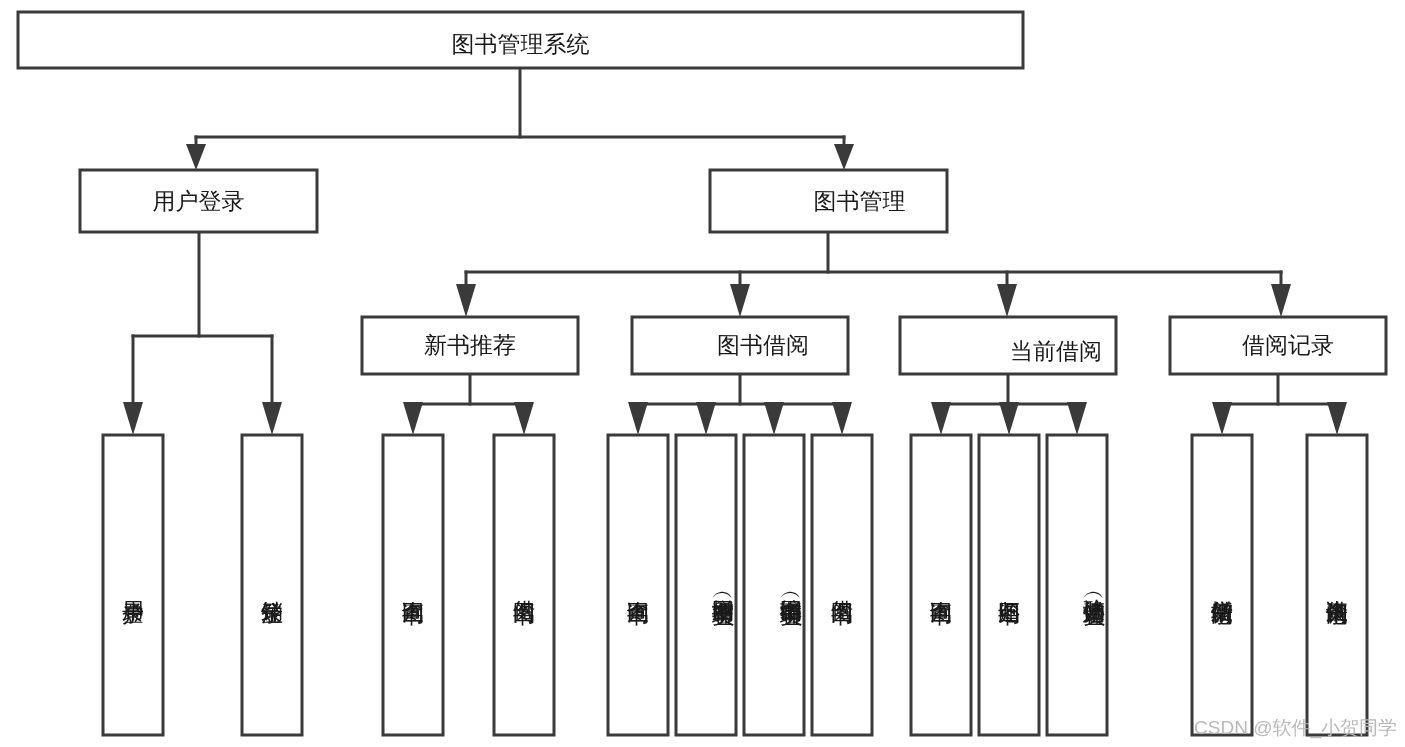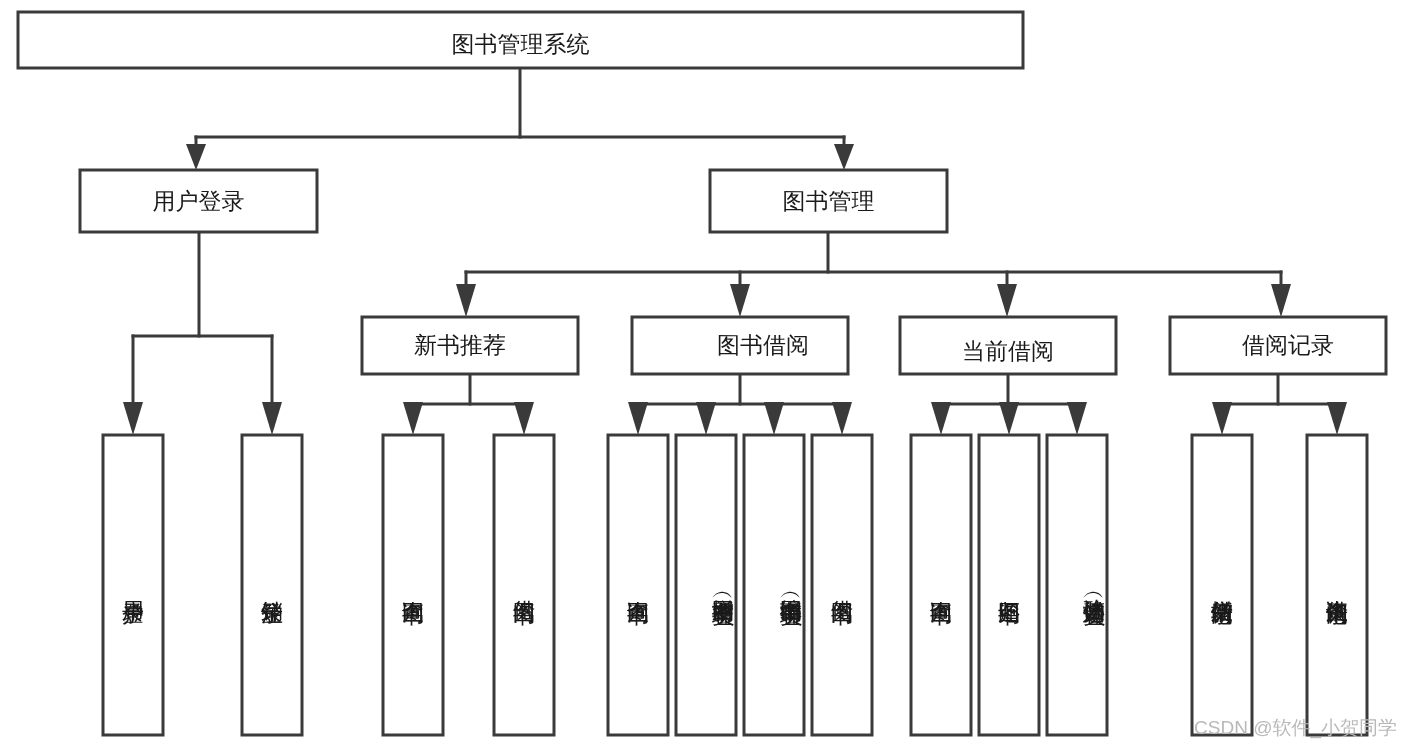--- a/index.html
+++ b/index.html
@@ -176,25 +176,25 @@
     <rect class="node-rect" x="979" y="435" width="60" height="300"></rect>
     <rect class="node-rect" x="1047" y="435" width="60" height="300"></rect>
 
     <rect class="node-rect" x="1192" y="435" width="60" height="300"></rect>
     <rect class="node-rect" x="1307" y="435" width="60" height="300"></rect>
   </svg>
 
   <div class="hlabel" style="left:18px; top:12px; width:1005px; height:64px;">图书管理系统</div>
 
   <div class="hlabel" style="left:80px; top:170px; width:237px; height:62px;">用户登录</div>
-  <div class="hlabel" style="left:710px; top:170px; width:237px; height:62px;">图书管理</div>
-
-  <div class="hlabel" style="left:352px; top:317px; width:216px; height:57px;">新书推荐</div>
+  <div class="hlabel" style="left:741px; top:170px; width:237px; height:62px;">图书管理</div>
+
+  <div class="hlabel" style="left:362px; top:317px; width:216px; height:57px;">新书推荐</div>
   <div class="hlabel" style="left:632px; top:317px; width:216px; height:57px;margin-left:23px;">图书借阅</div>
-  <div class="hlabel" style="left:900px; top:317px; width:216px; height:68px;">当前借阅</div>
+  <div class="hlabel" style="left:900px; top:317px; width:216px; height:68px;padding-left:48px;">当前借阅</div>
   <div class="hlabel" style="left:1170px; top:317px; width:236px; height:57px;">借阅记录</div>
 
   <div class="vlabel centered" style="left:103px; top:444px; width:60px; height:282px;">用户登录</div>
   <div class="vlabel centered" style="left:242px; top:444px; width:60px; height:282px;">注销登录</div>
 
   <div class="vlabel centered" style="left:383px; top:444px; width:60px; height:282px;">查询图书</div>
   <div class="vlabel centered" style="left:494px; top:444px; width:60px; height:282px;">借阅图书</div>
 
   <div class="vlabel centered" style="left:608px; top:444px; width:60px; height:282px;">查询图书</div>
   <div class="vlabel" style="left:676px; top:444px; width:60px; height:282px;">新增图书（管理员）</div>

